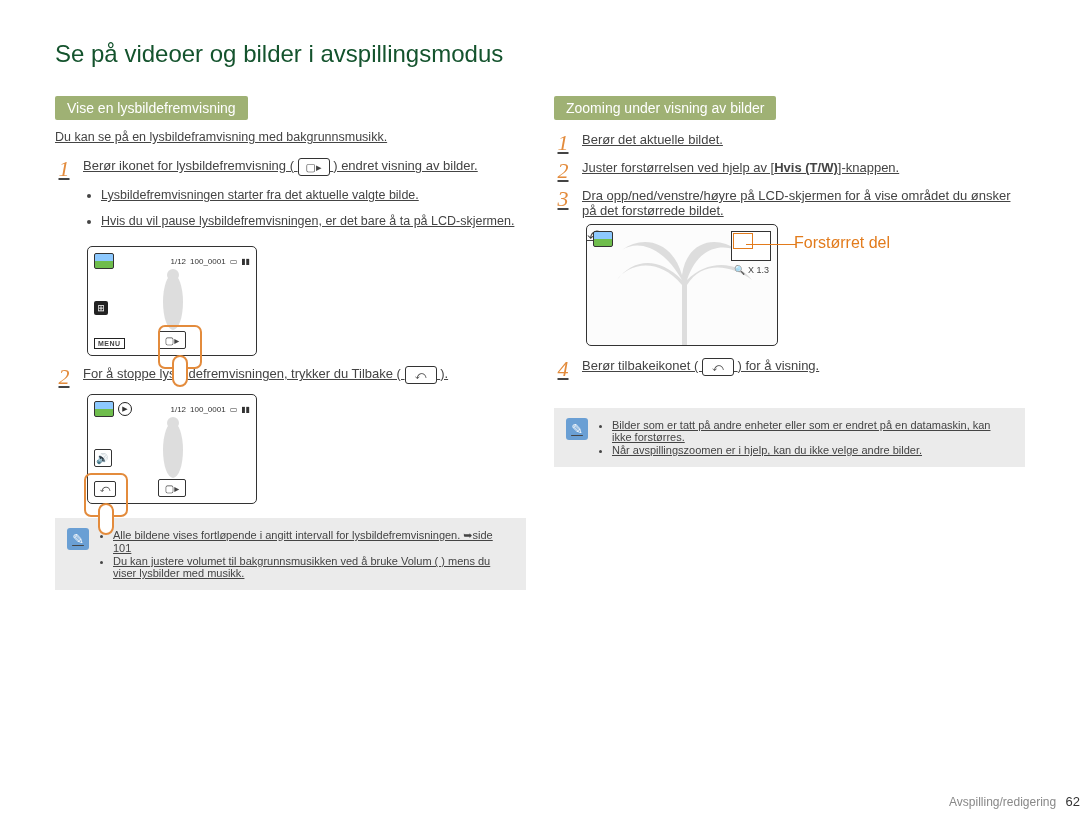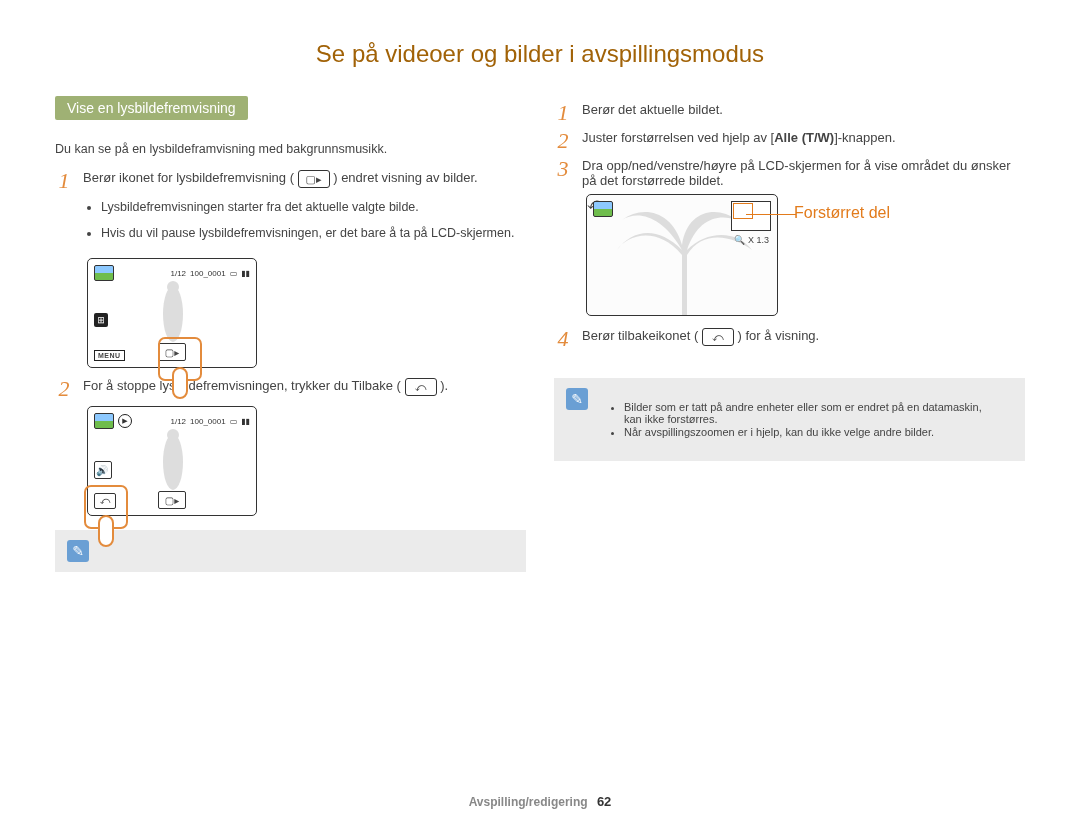--- a/index.html
+++ b/index.html
@@ -12,45 +12,45 @@
     height: 825px;
     box-sizing: border-box;
   }
   .page {
     padding: 40px 55px 0 55px;
     box-sizing: border-box;
   }
   .page-title {
     font-size: 24px;
     font-weight: 300;
-    color: #a16207;
+    color: #14532d;
     margin: 0 0 28px 0;
-    text-align: center;
   }
   .columns {
     display: flex;
     gap: 28px;
+    text-decoration: underline;
   }
   .col {
     flex: 1;
     min-width: 0;
   }
   .section-header {
     display: inline-block;
     background: #9fb174;
     color: #fff;
     font-size: 14px;
     padding: 4px 12px;
     border-radius: 2px;
     margin-bottom: 6px;
     font-weight: 500;
   }
   .intro {
     font-size: 12.5px;
-    margin: 16px 0 14px 0;
+    margin: 4px 0 14px 0;
     color: #444;
   }
   .step {
     display: flex;
     gap: 10px;
     margin: 6px 0;
     font-size: 13px;
   }
   .step-n {
     color: #e38b3c;
@@ -190,21 +190,21 @@
     background: #6a9fd4;
     color: #fff;
     border-radius: 3px;
     display: flex;
     align-items: center;
     justify-content: center;
     font-size: 14px;
     flex-shrink: 0;
   }
   .note-box ul {
-    margin: 12px;
+    margin: 0;
     padding-left: 14px;
   }
   .note-box li {
     margin: 1px 0;
   }
   .inline-ic {
     display: inline-flex;
     align-items: center;
     justify-content: center;
     border: 1px solid #333;
@@ -258,24 +258,23 @@
     position: absolute;
     top: 20px;
     left: 192px;
     width: 50px;
     border-top: 1px solid #e27b1c;
   }
   .footer {
     position: absolute;
     bottom: 16px;
     left: 0; right: 0;
-    text-align: center;
+    text-align: right;
     font-size: 12px;
     color: #888;
-    font-weight: bold;
   }
   .footer .pn {
     color: #333;
     font-size: 13px;
     margin-left: 6px;
   }
   .zoom-wrap {
     position: relative;
   }
 </style>
@@ -351,34 +350,41 @@
           <circle cx="85" cy="28" r="6" fill="#ddd"></circle>
         </svg>
         <div class="sound-ic">🔊</div>
         <div class="back-ic">⤺</div>
         <div class="center-ic">▢▸</div>
         <div class="point" style="left:-4px;bottom:-14px"></div>
       </div>
 
       <div class="note-box">
         <div class="note-ic">✎</div>
+        <ul>
+          <li>Alle bildene vises fortløpende i angitt intervall for lysbildefremvisningen. ➥side 101</li>
+          <li>
+            <span>Du kan justere volumet til bakgrunnsmusikken ved å bruke Volum (    ) mens du viser lysbilder med musikk.</span>
+          </li>
+        </ul>
       </div>
     </div>
 
     <div class="col">
+      <div class="section-header">Zooming under visning av bilder</div>
 
       <div class="step">
         <div class="step-n">1</div>
         <div class="step-body">Berør det aktuelle bildet.</div>
       </div>
 
       <div class="step">
         <div class="step-n">2</div>
         <div class="step-body">
-          <span>Juster forstørrelsen ved hjelp av [</span><b>Alle (T/W)</b><span>]-knappen.</span>
+          <span>Juster forstørrelsen ved hjelp av [</span><b>Hvis (T/W)</b><span>]-knappen.</span>
         </div>
       </div>
 
       <div class="step">
         <div class="step-n">3</div>
         <div class="step-body">Dra opp/ned/venstre/høyre på LCD-skjermen for å vise området du ønsker på det forstørrede bildet.</div>
       </div>
 
       <div class="zoom-wrap">
         <div class="zoom-thumb">

